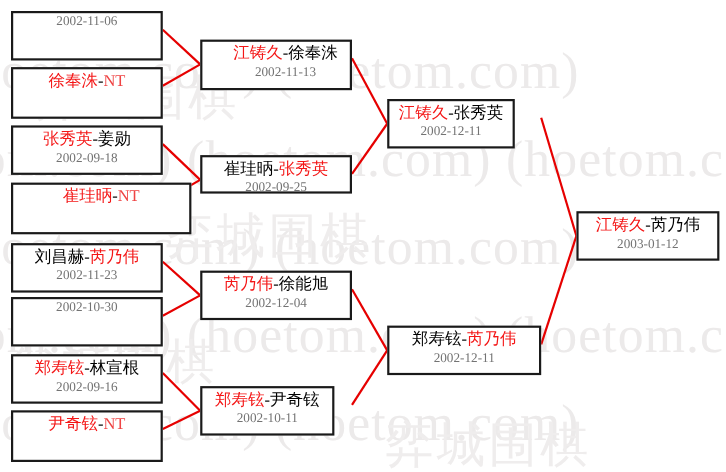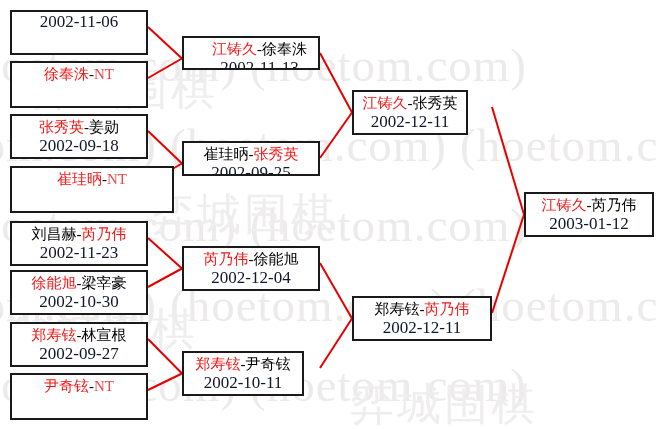--- a/index.html
+++ b/index.html
@@ -63,23 +63,23 @@
     overflow: hidden;
   }
   .match .players {
     display: block;
     font-size: 15px;
     white-space: nowrap;
     margin-top: 2px;
   }
   .match .date {
     display: block;
-    font-size: 17px;
+    font-size: 12px;
     font-family: "Liberation Serif", "DejaVu Serif", serif;
-    color: #0f172a;
+    color: #737373;
     letter-spacing: 0px;
     white-space: nowrap;
   }
   .p-win  { color: #f41616; }
   .p-lose { color: #000000; }
   .sep    { color: #000000; }
   .nt     { color: #ef4444; font-family: "Liberation Serif","DejaVu Serif",serif; }
 </style>
 </head>
 <body>
@@ -134,31 +134,30 @@
         <span class="date">2002-09-18</span>
       </div>
       <div class="match" style="left: 10px; top: 166px; width: 164px; height: 47px;">
         <span class="players"><span class="p-win">崔珪昞</span><span class="sep">-</span><span class="p-lose nt">NT</span></span>
       </div>
       <div class="match" style="left: 10px; top: 221px; width: 138px; height: 45px;">
         <span class="players"><span class="p-lose">刘昌赫</span><span class="sep">-</span><span class="p-win">芮乃伟</span></span>
         <span class="date">2002-11-23</span>
       </div>
       <div class="match" style="left: 10px; top: 270px; width: 138px; height: 45px;">
-        <span class="players"><span class="p-win">徐能旭</span><span class="sep">-</span><span class="p-lose">梁宰豪</span></span>
         <span class="date">2002-10-30</span>
       </div>
       <div class="match" style="left: 10px; top: 322px; width: 138px; height: 45px;">
         <span class="players"><span class="p-win">郑寿铉</span><span class="sep">-</span><span class="p-lose">林宣根</span></span>
-        <span class="date">2002-09-27</span>
+        <span class="date">2002-09-16</span>
       </div>
       <div class="match" style="left: 10px; top: 373px; width: 138px; height: 47px;">
         <span class="players"><span class="p-win">尹奇铉</span><span class="sep">-</span><span class="p-lose nt">NT</span></span>
       </div>
-      <div class="match" style="left: 182px; top: 36px; width: 138px; height: 34px; padding-left: 17px;">
+      <div class="match" style="left: 182px; top: 36px; width: 138px; height: 46px; padding-left: 17px;">
         <span class="players"><span class="p-win">江铸久</span><span class="sep">-</span><span class="p-lose">徐奉洙</span></span>
         <span class="date">2002-11-13</span>
       </div>
       <div class="match" style="left: 182px; top: 141px; width: 138px; height: 35px;">
         <span class="players"><span class="p-lose">崔珪昞</span><span class="sep">-</span><span class="p-win">张秀英</span></span>
         <span class="date">2002-09-25</span>
       </div>
       <div class="match" style="left: 182px; top: 246px; width: 138px; height: 45px;">
         <span class="players"><span class="p-win">芮乃伟</span><span class="sep">-</span><span class="p-lose">徐能旭</span></span>
         <span class="date">2002-12-04</span>

